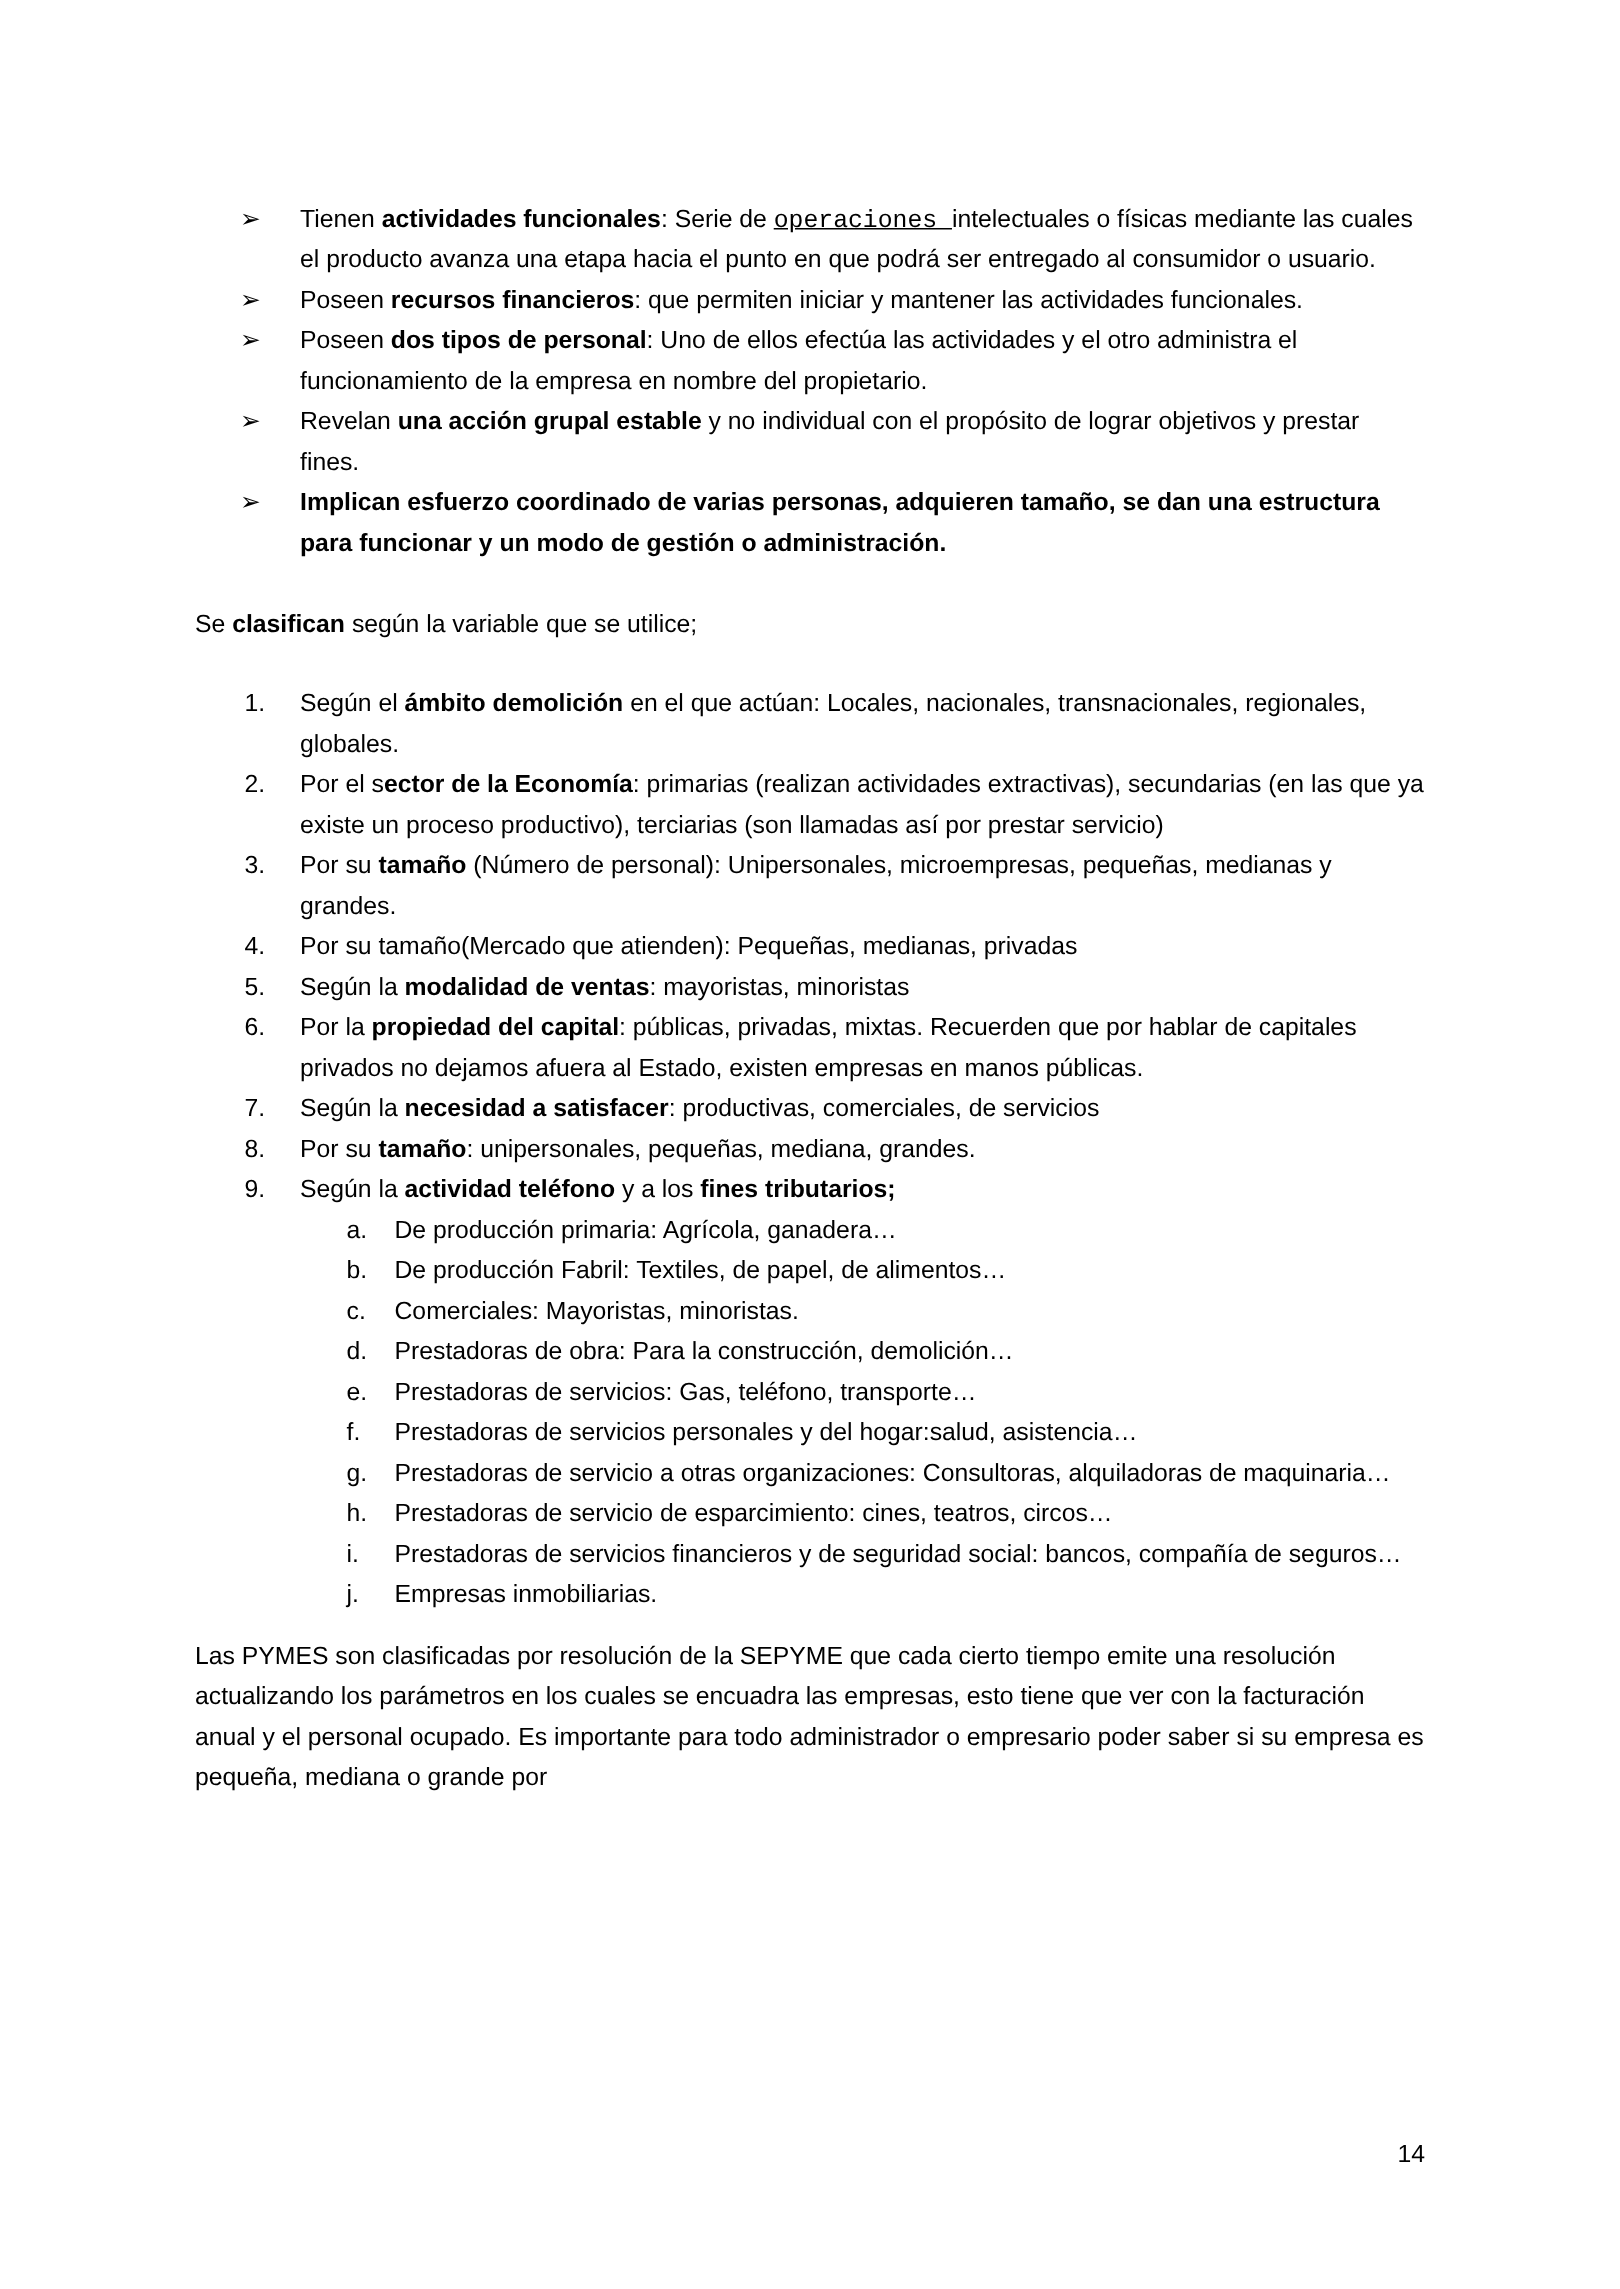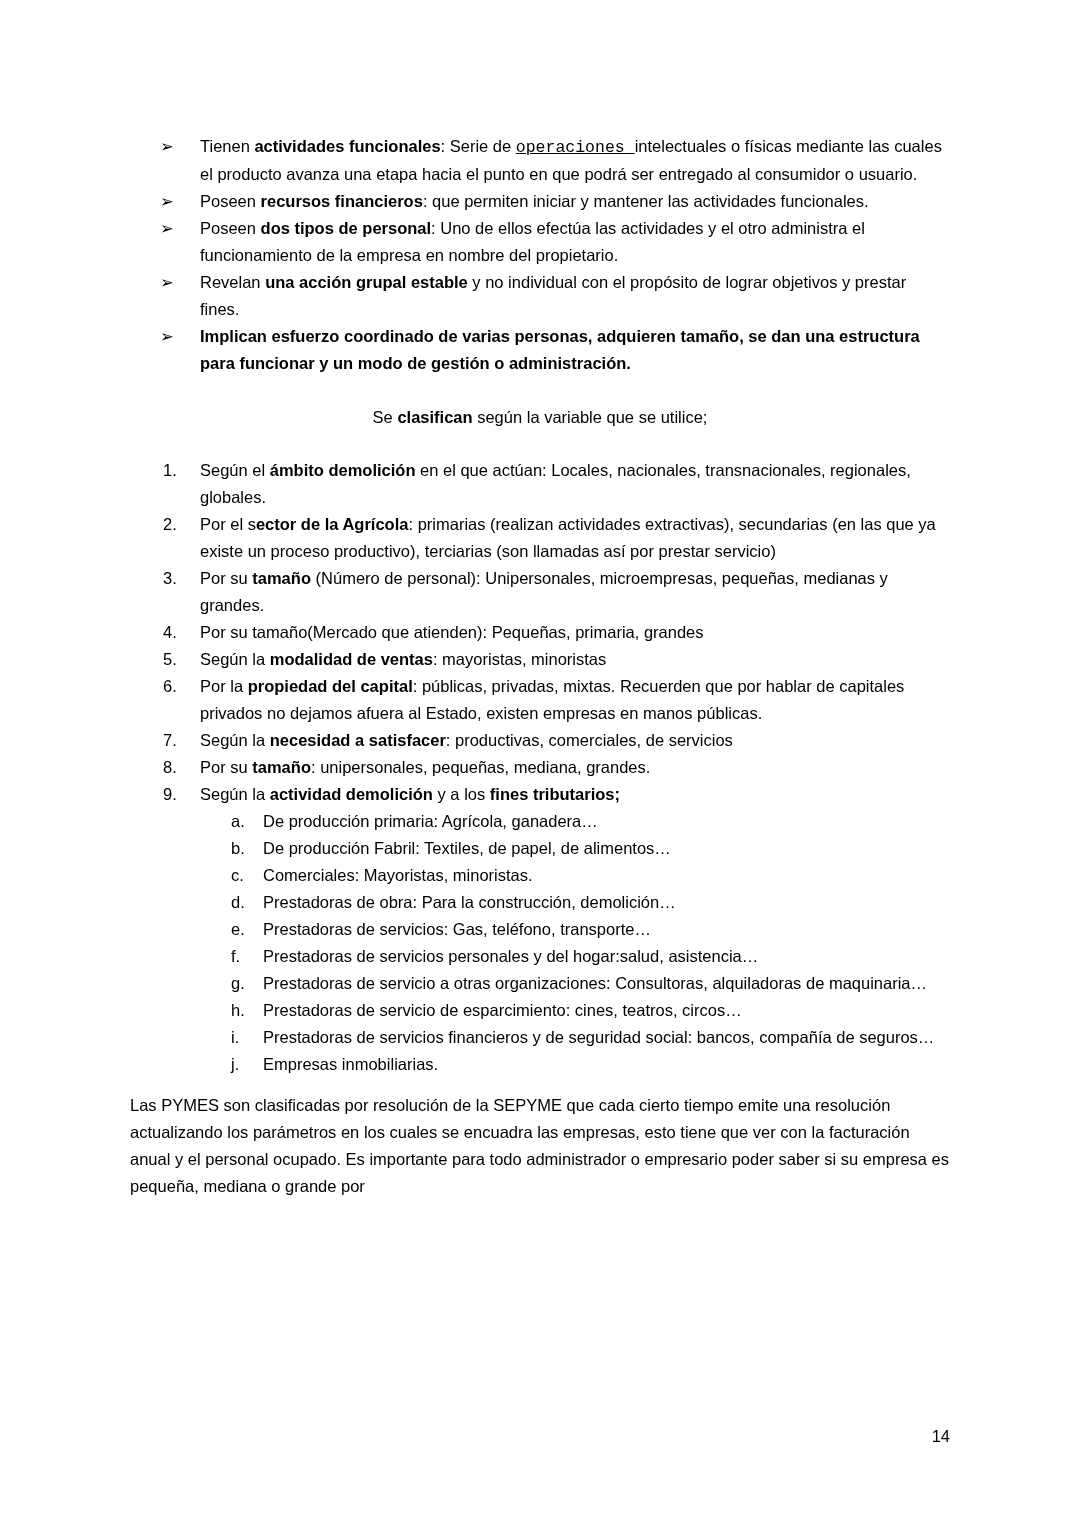--- a/index.html
+++ b/index.html
@@ -18,21 +18,21 @@
   }
   .content { padding: 133px 130px 0 130px; }
   ul, ol { list-style: none; }
   li { display: flex; align-items: flex-start; }
   .li-text { flex: 1; }
   b { font-weight: bold; }
 
   .arrow-list { padding-left: 30px; }
   .arrow-list .marker { flex: 0 0 40px; }
 
-  .para.intro { margin-top: 27px; text-align: center; }
+  .para.intro { margin-top: 27px; }
 
   .num-list { padding-left: 33px; margin-top: 26px; }
   .num-list > li > .num { flex: 0 0 37px; }
 
   .sub-list { padding-left: 31px; }
   .sub-list .letter { flex: 0 0 32px; }
 
   .para.closing { margin-top: 14px; }
 
   .page-number {
@@ -72,49 +72,49 @@
 
     <p class="para intro"><span>Se </span><b>clasifican</b><span> según la variable que se utilice;</span></p>
 
     <ol class="num-list">
         <li>
           <span class="num">1.</span>
           <div class="li-text"><span>Según el </span><b>ámbito demolición</b><span> en el que actúan: Locales, nacionales, transnacionales, regionales, globales.</span></div>
         </li>
         <li>
           <span class="num">2.</span>
-          <div class="li-text"><span>Por el s</span><b>ector de la Agrícola</b><span>: primarias (realizan actividades extractivas), secundarias (en las que ya existe un proceso productivo), terciarias (son llamadas así por prestar servicio)</span></div>
+          <div class="li-text"><span>Por el s</span><b>ector de la Economía</b><span>: primarias (realizan actividades extractivas), secundarias (en las que ya existe un proceso productivo), terciarias (son llamadas así por prestar servicio)</span></div>
         </li>
         <li>
           <span class="num">3.</span>
           <div class="li-text"><span>Por su </span><b>tamaño</b><span> (Número de personal): Unipersonales, microempresas, pequeñas, medianas y grandes.</span></div>
         </li>
         <li>
           <span class="num">4.</span>
-          <div class="li-text"><span>Por su tamaño(Mercado que atienden): Pequeñas, primaria, grandes</span></div>
+          <div class="li-text"><span>Por su tamaño(Mercado que atienden): Pequeñas, medianas, privadas</span></div>
         </li>
         <li>
           <span class="num">5.</span>
           <div class="li-text"><span>Según la </span><b>modalidad de ventas</b><span>: mayoristas, minoristas</span></div>
         </li>
         <li>
           <span class="num">6.</span>
           <div class="li-text"><span>Por la </span><b>propiedad del capital</b><span>: públicas, privadas, mixtas. Recuerden que por hablar de capitales privados no dejamos afuera al Estado, existen empresas en manos públicas.</span></div>
         </li>
         <li>
           <span class="num">7.</span>
           <div class="li-text"><span>Según la </span><b>necesidad a satisfacer</b><span>: productivas, comerciales, de servicios</span></div>
         </li>
         <li>
           <span class="num">8.</span>
           <div class="li-text"><span>Por su </span><b>tamaño</b><span>: unipersonales, pequeñas, mediana, grandes.</span></div>
         </li>
         <li>
           <span class="num">9.</span>
-          <div class="li-text"><span>Según la </span><b>actividad demolición</b><span> y a los </span><b>fines tributarios;</b><ul class="sub-list">
+          <div class="li-text"><span>Según la </span><b>actividad teléfono</b><span> y a los </span><b>fines tributarios;</b><ul class="sub-list">
               <li>
                 <span class="letter">a.</span>
                 <div class="li-text"><span>De producción primaria: Agrícola, ganadera…</span></div>
               </li>
               <li>
                 <span class="letter">b.</span>
                 <div class="li-text"><span>De producción Fabril: Textiles, de papel, de alimentos…</span></div>
               </li>
               <li>
                 <span class="letter">c.</span>

